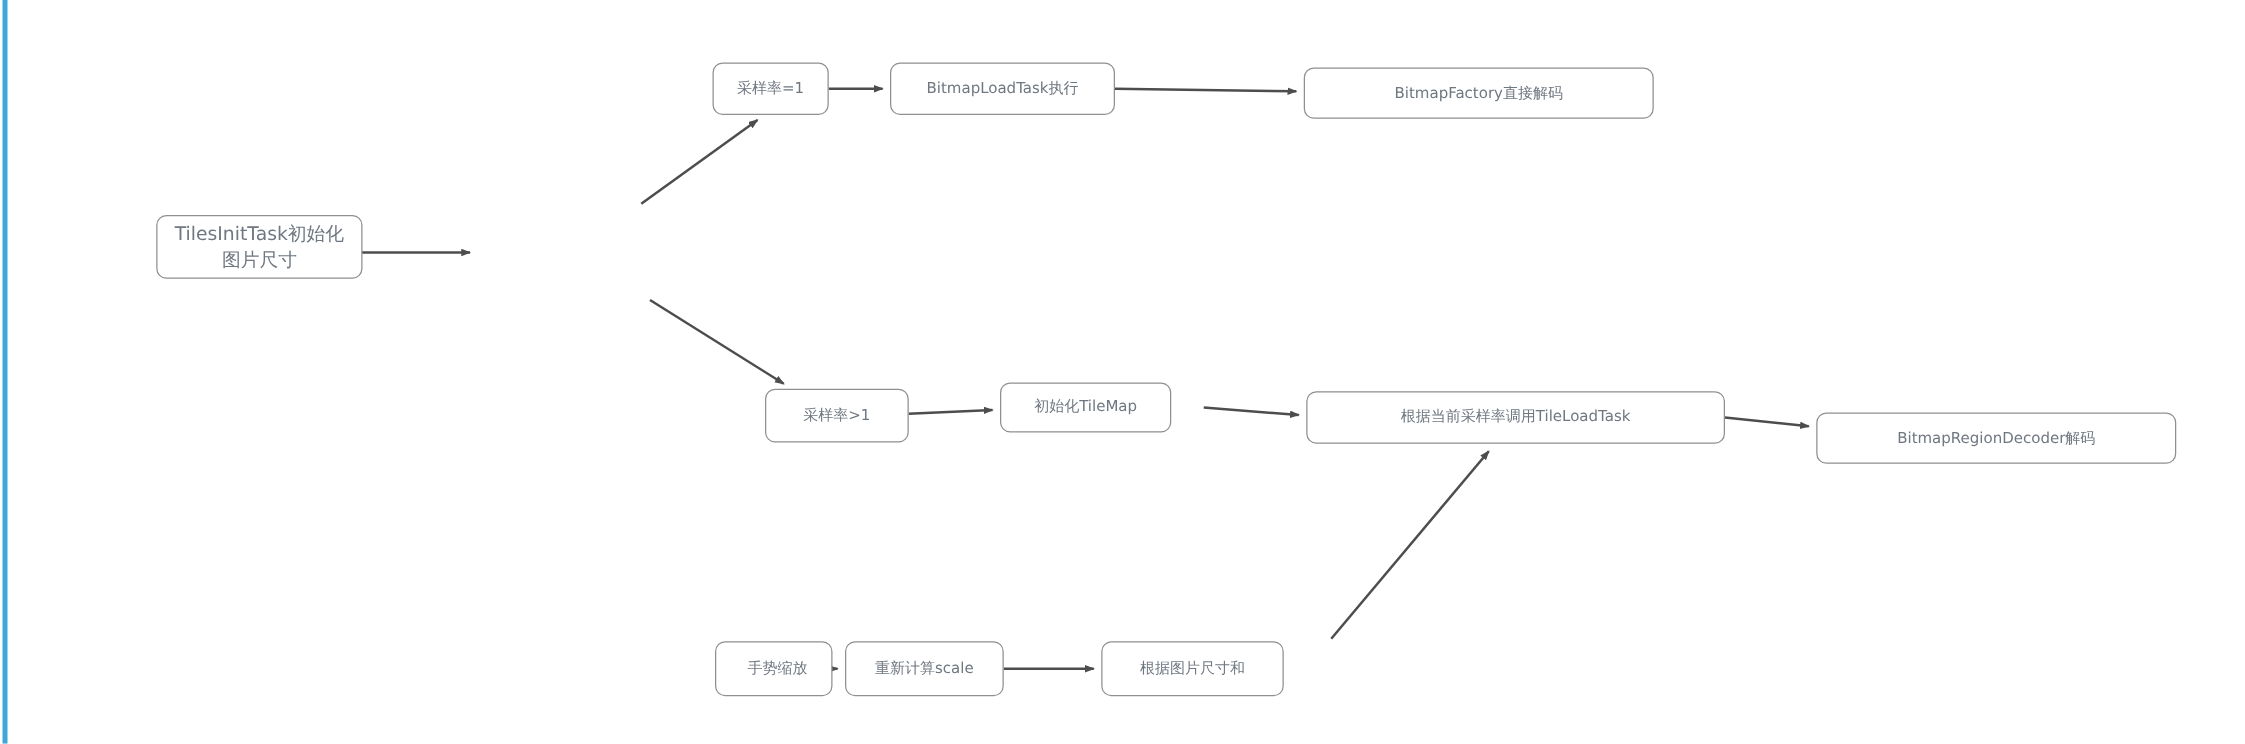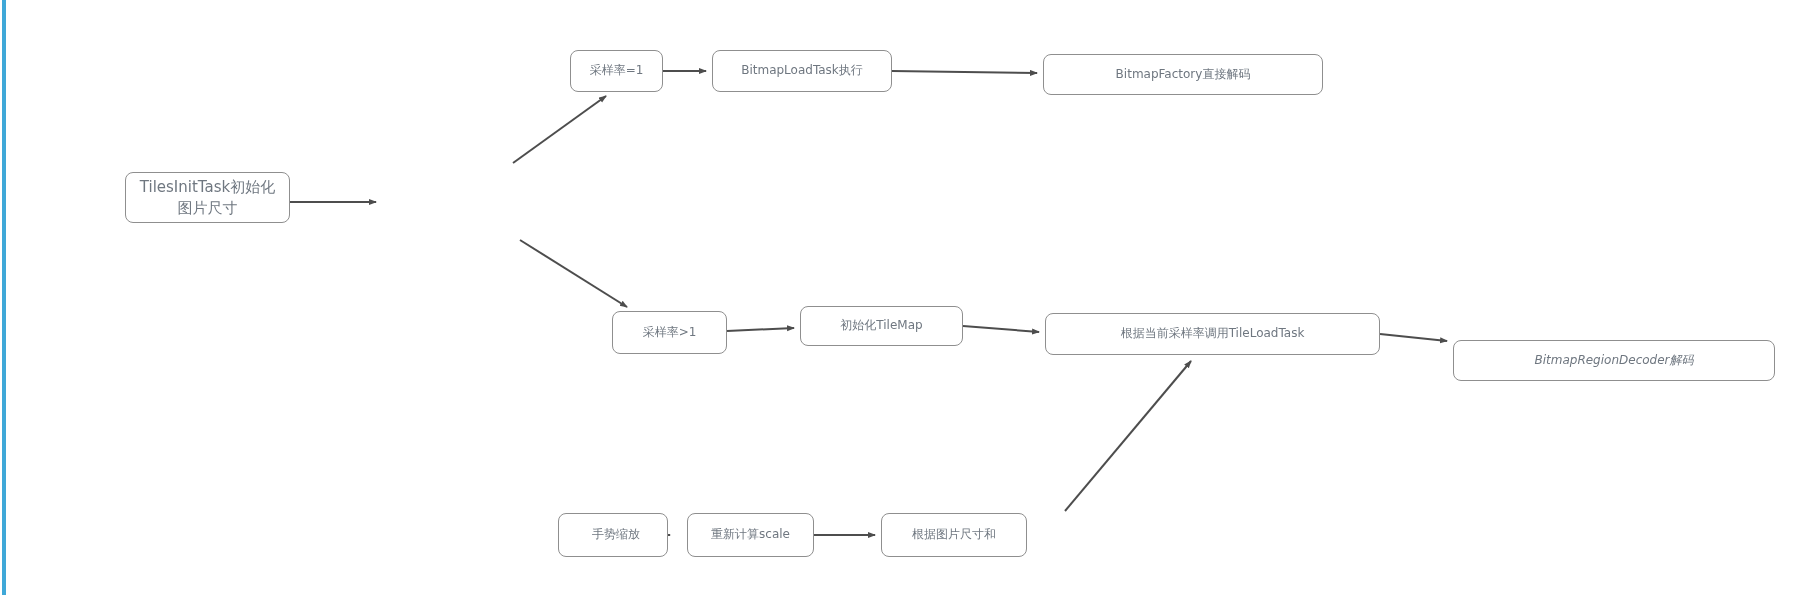--- a/index.html
+++ b/index.html
@@ -95,37 +95,37 @@
   </div>
 
   <div class="node" style="left:1043px; top:54px; width:280px; height:41px;">
     <span>BitmapFactory直接解码</span>
   </div>
 
   <div class="node" style="left:612px; top:311px; width:115px; height:43px;justify-content:center;">
     <span>采样率&gt;1</span>
   </div>
 
-  <div class="node" style="left:800px; top:306px; width:163px; height:40px;">
+  <div class="node" style="left:800px; top:306px; width:137px; height:40px;">
     <span>初始化TileMap</span>
   </div>
 
   <div class="node" style="left:1045px; top:313px; width:335px; height:42px;text-align:right;">
     <span>根据当前采样率调用TileLoadTask</span>
   </div>
 
-  <div class="node" style="left:1453px; top:340px; width:322px; height:41px;font-style:italic;">
+  <div class="node" style="left:1453px; top:330px; width:288px; height:41px;">
     <span>BitmapRegionDecoder解码</span>
   </div>
 
-  <div class="node" style="left:558px; top:513px; width:110px; height:44px;padding-left:12px;">
+  <div class="node" style="left:572px; top:513px; width:94px; height:44px;padding-left:12px;">
     <span>手势缩放</span>
   </div>
 
-  <div class="node" style="left:676px; top:513px; width:127px; height:44px;margin-left:11px;">
+  <div class="node" style="left:676px; top:513px; width:127px; height:44px;">
     <span>重新计算scale</span>
   </div>
 
   <div class="node" style="left:881px; top:513px; width:146px; height:44px;">
     <span>根据图片尺寸和</span>
   </div>
 
 </div>
 
 </body></html>

